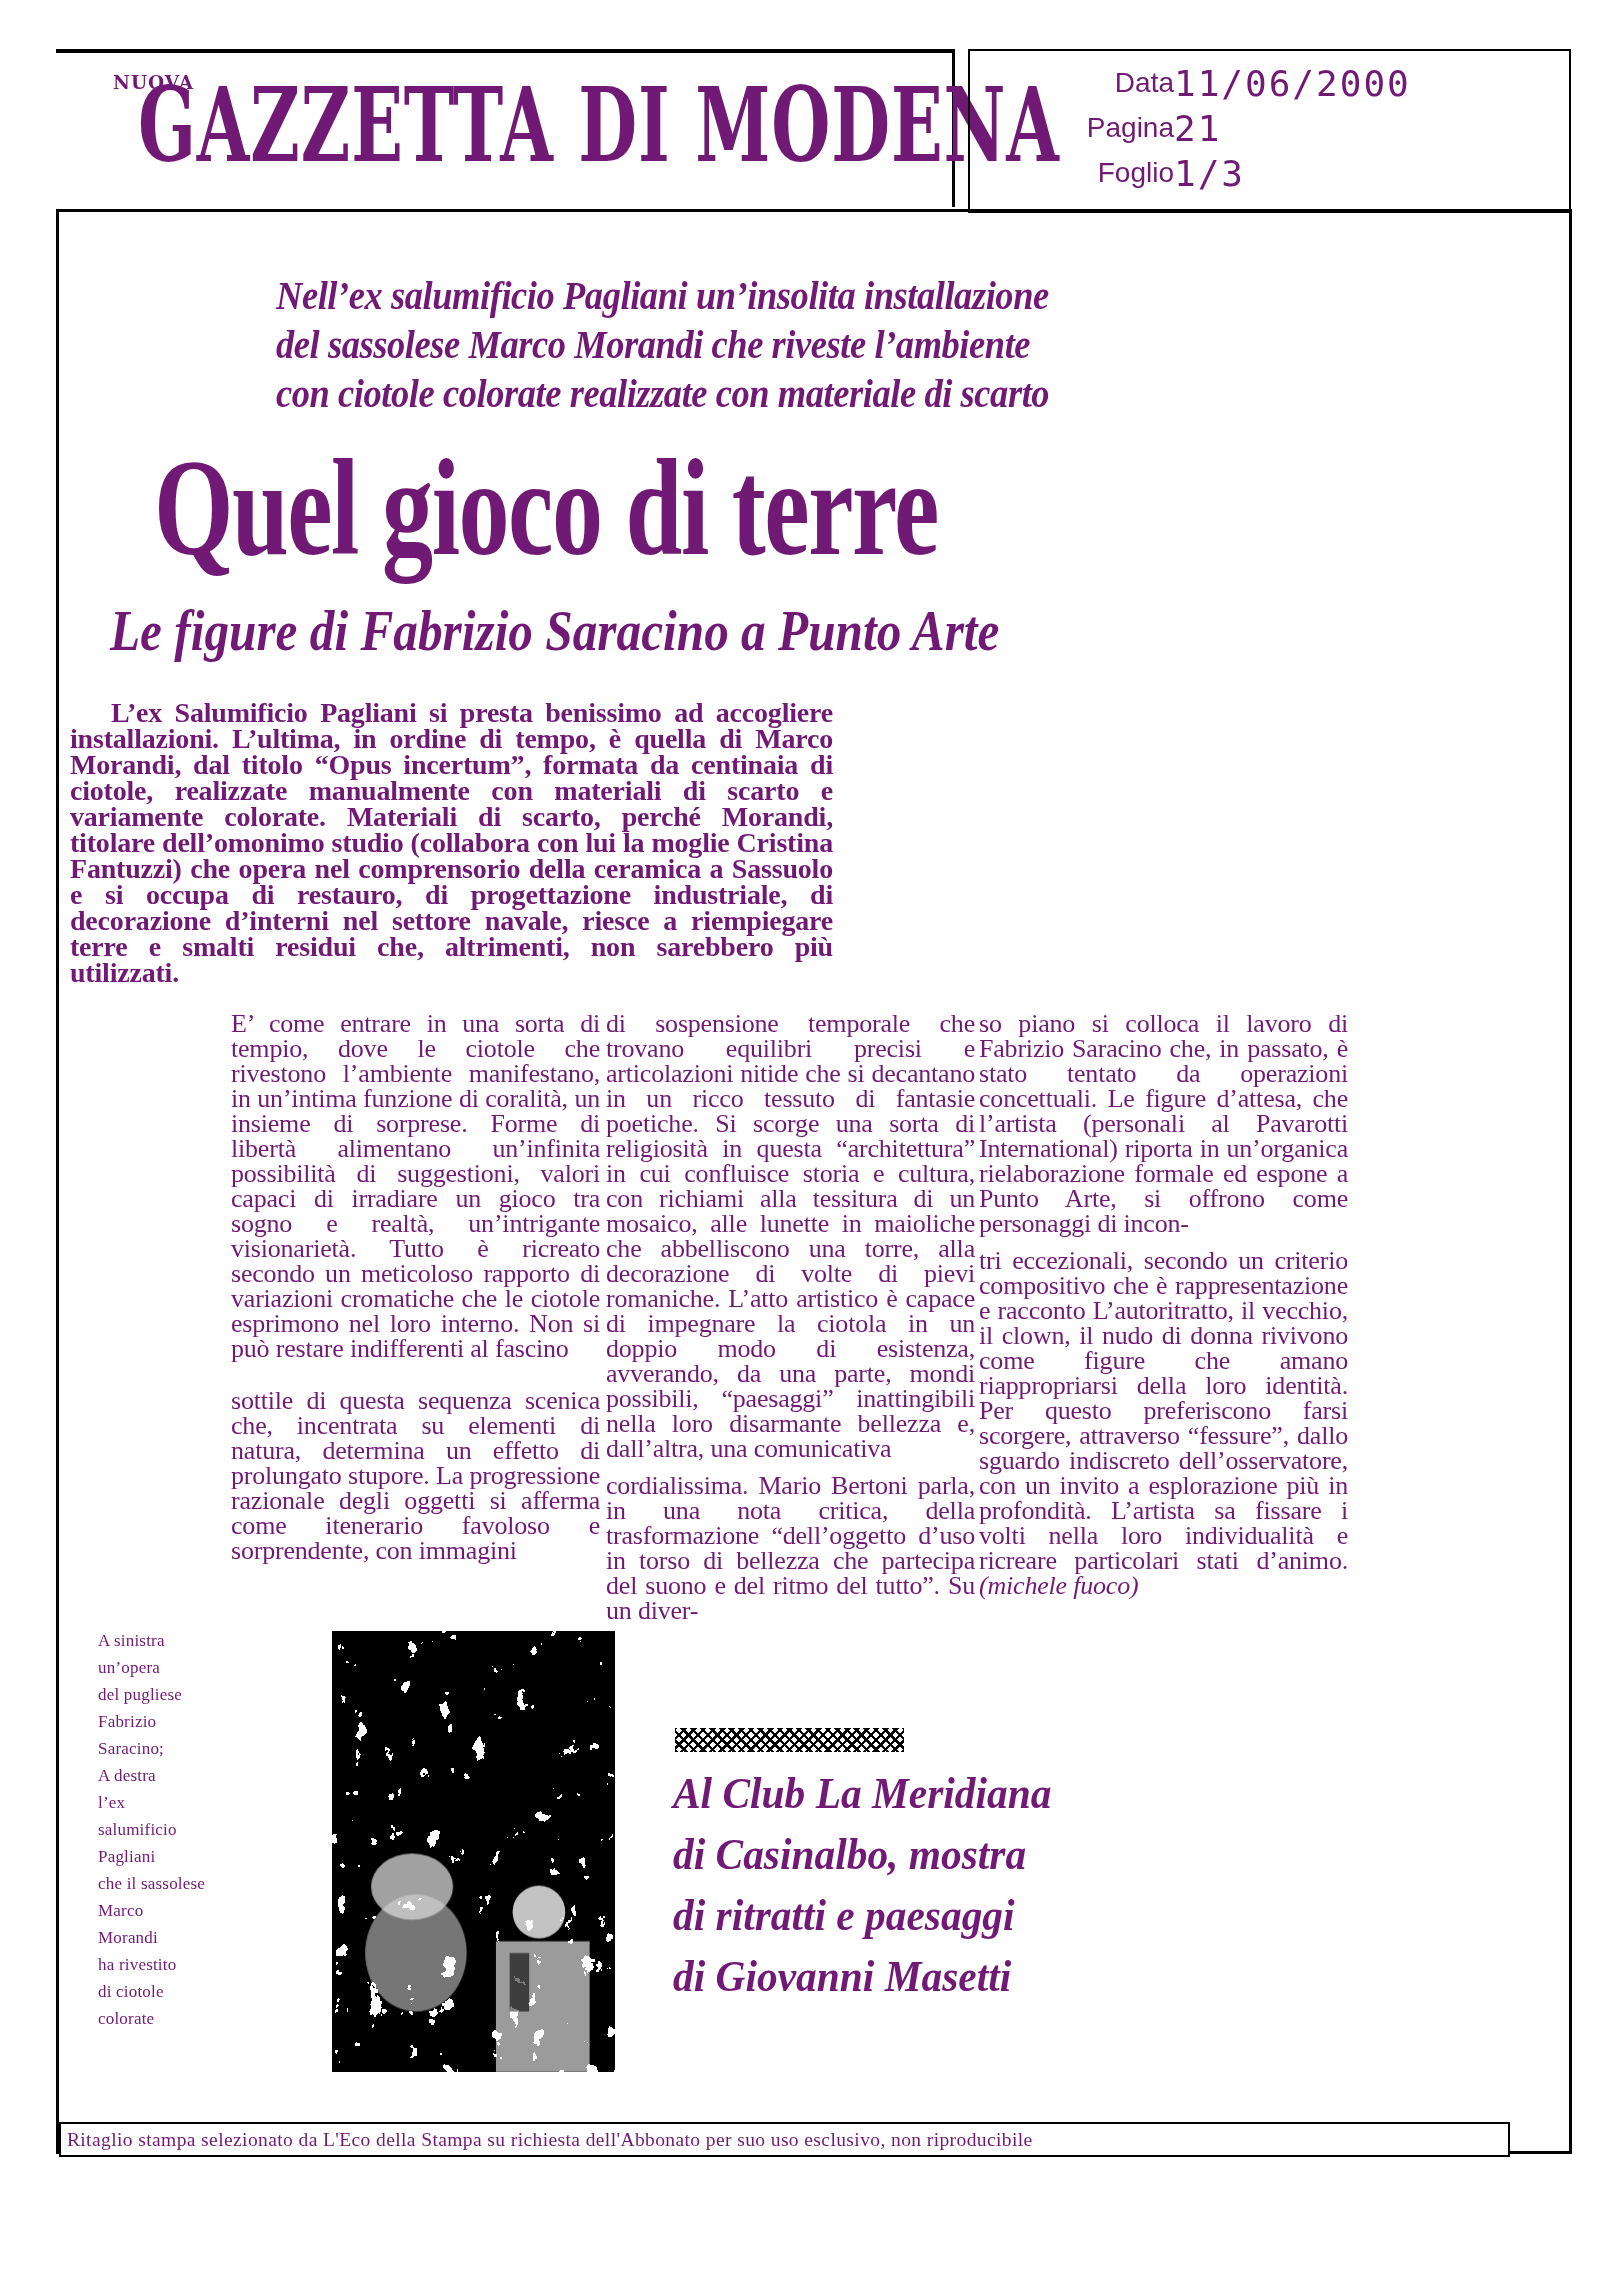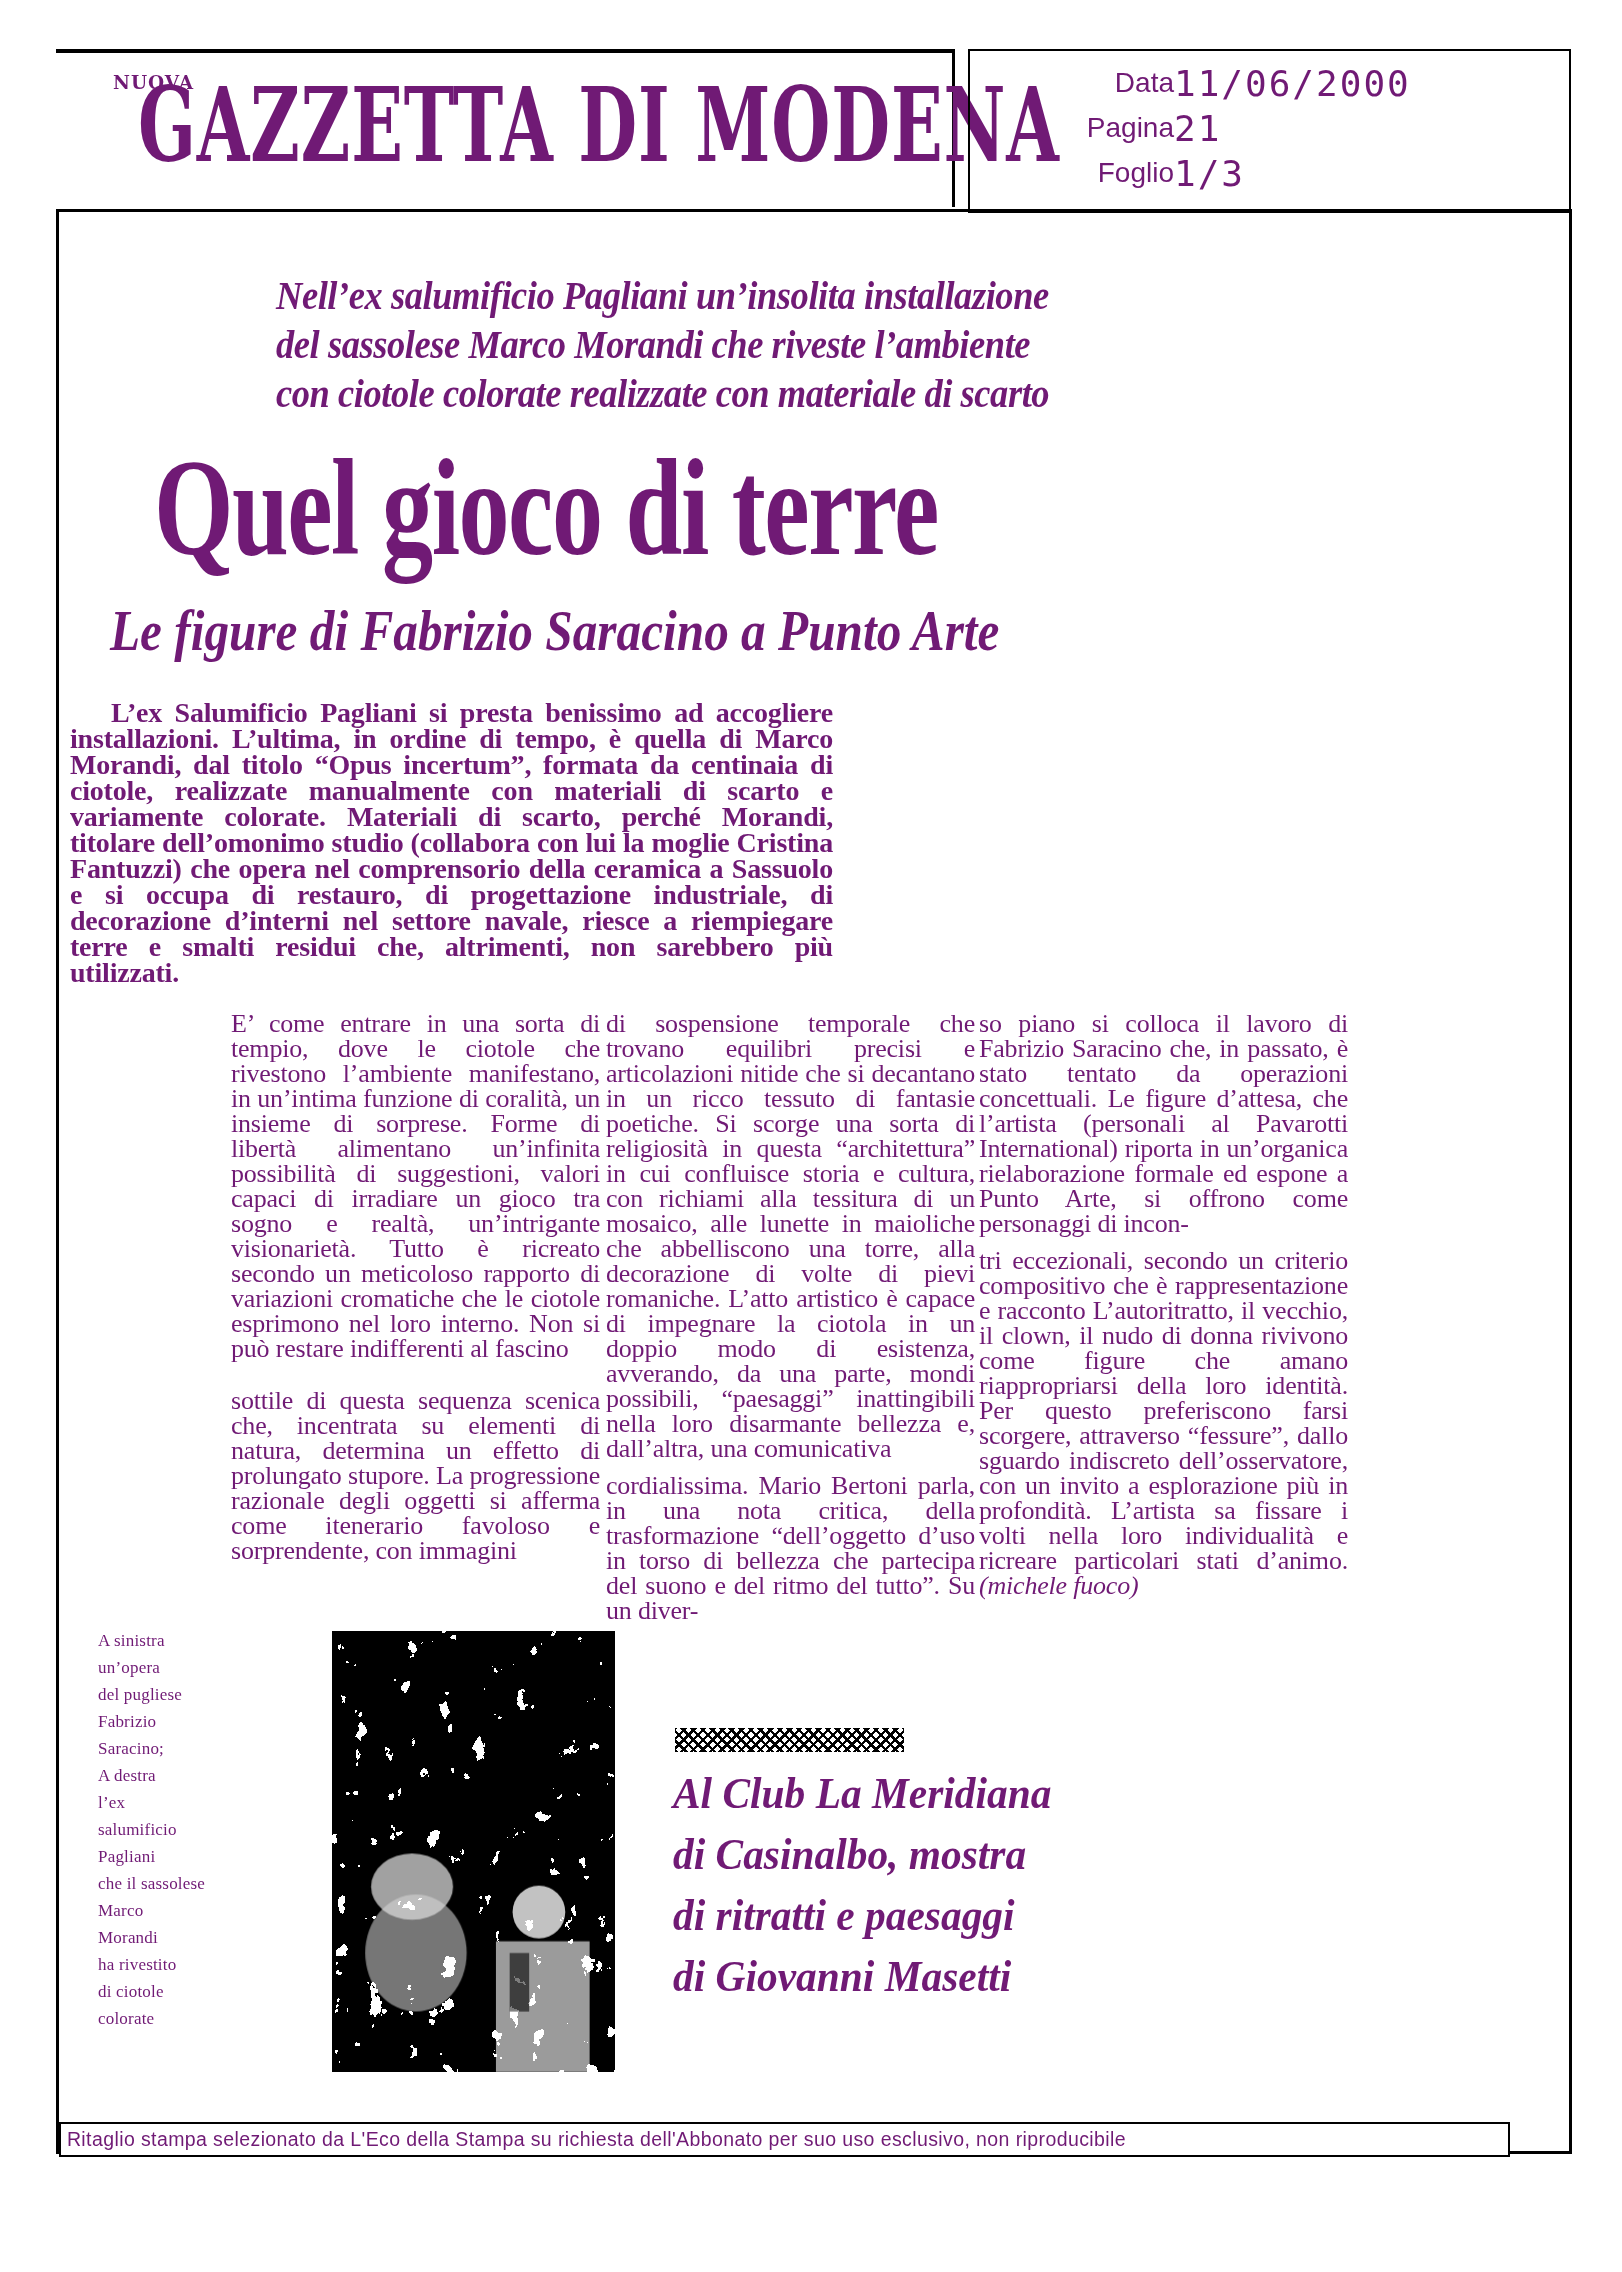--- a/index.html
+++ b/index.html
@@ -61,21 +61,21 @@
     background-color:#fff;
   }
   .side-note{
     font-size:45px;line-height:61px;font-style:italic;font-weight:bold;
     white-space:pre-line;transform:scaleX(0.92);transform-origin:left top;
   }
 
   
   .footer-strip{
     border:2.9px solid #000;background:#fff;display:flex;align-items:center;
-    font-family:Liberation Sans, sans-serif;font-size:19.5px;white-space:nowrap;
+    font-family:Liberation Serif, serif;font-size:19.5px;white-space:nowrap;
     padding-left:5.9px;letter-spacing:0.4px;
   }
 </style>
 </head>
 <body>
 
 <div class="page">
 
   <div class="abs rule" style="left:56px;top:49px;width:898px;height:3.9px;"></div>
   <div class="abs rule" style="left:952px;top:49px;width:2.9px;height:158px;"></div>

